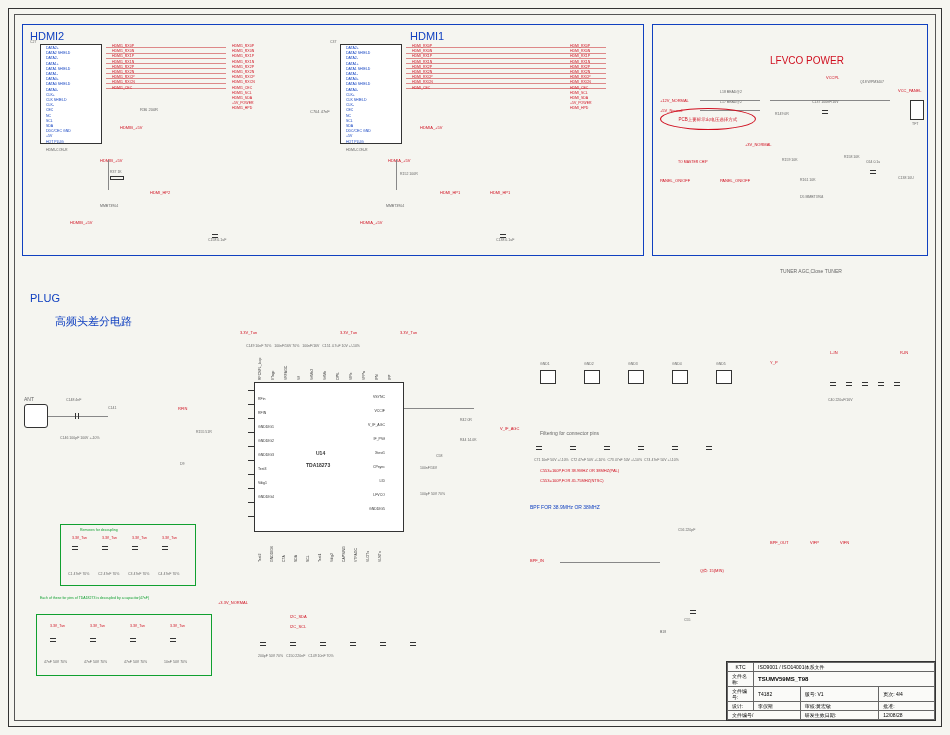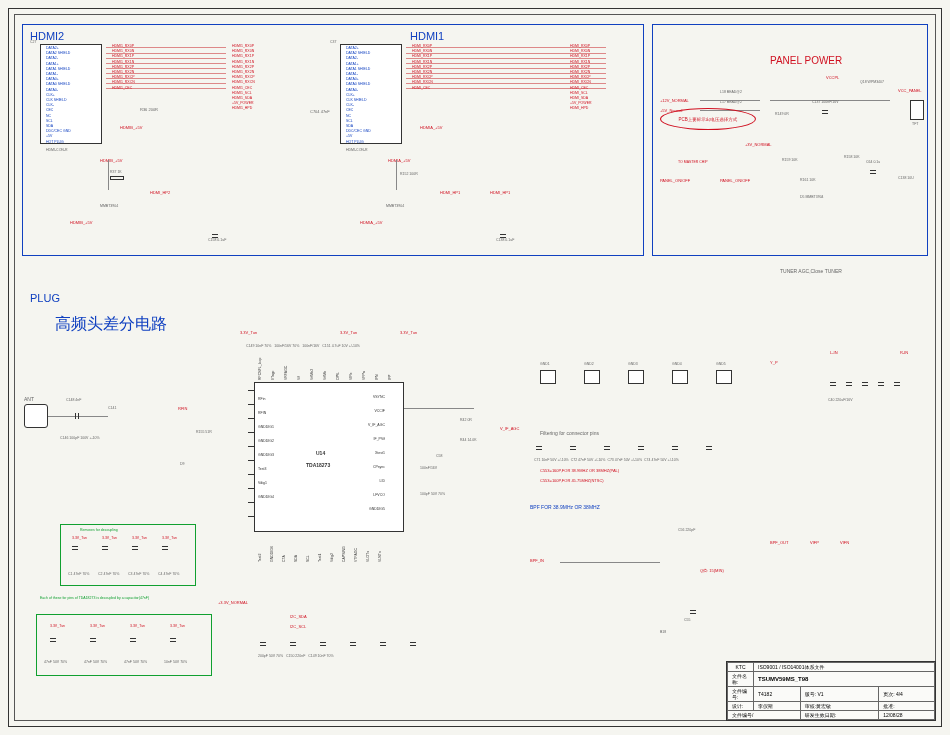--- a/index.html
+++ b/index.html
@@ -306,21 +306,21 @@
 <div class="vline" style="top:160px; left:396px; height:30px;"></div>
 <div class="gray-text tiny" style="top:172px; left:400px;">R152 100R</div>
 <div class="red-text" style="top:190px; left:440px;">HDMI_HP1</div>
 <div class="red-text" style="top:190px; left:490px;">HDMI_HP1</div>
 <div class="gray-text tiny" style="top:204px; left:386px;">MMBT3904</div>
 <div class="red-text" style="top:220px; left:360px;">HDMIA_+5V</div>
 <div class="cap-sym" style="top:232px; left:500px;"></div>
 <div class="gray-text tiny" style="top:238px; left:496px;">C138 0.1uF</div>
 
 <div class="block" style="top:24px; left:652px; width:276px; height:232px;"></div>
-<div class="section-title" style="top:55px; left:770px; font-size:10px; color:#d01020;">PANEL POWER</div>
+<div class="section-title" style="top:55px; left:770px; font-size:10px; color:#d01020;">LFVCO POWER</div>
 
 <div class="red-text" style="top:98px; left:660px;">+12V_NORMAL</div>
 <div class="red-text" style="top:108px; left:660px;">+5V_Normal</div>
 <div class="gray-text tiny" style="top:90px; left:720px;">L18 BEAD@2</div>
 <div class="gray-text tiny" style="top:100px; left:720px;">L17 BEAD@2</div>
 <div class="hline" style="top:100px; left:700px; width:60px;"></div>
 <div class="hline" style="top:110px; left:700px; width:60px;"></div>
 
 <div class="oval-note" style="top:108px; left:660px; width:96px; height:22px;">
   <span>PCB上要标示出电压选择方式</span>
@@ -344,21 +344,21 @@
 <div class="gray-text tiny" style="top:178px; left:800px;">R161 10K</div>
 <div class="gray-text tiny" style="top:155px; left:844px;">R158 10K</div>
 <div class="gray-text tiny" style="top:195px; left:800px;">D5 MMBT3904</div>
 <div class="cap-sym" style="top:168px; left:870px;"></div>
 <div class="gray-text tiny" style="top:160px; left:866px;">C64 0.1u</div>
 <div class="gray-text tiny" style="top:176px; left:898px;">C138 10U</div>
 
 <div class="gray-text" style="top:268px; left:780px; font-size:5px;">TUNER AGC,Close TUNER</div>
 
 <div class="section-title" style="top:292px; left:30px; font-size:11px;">PLUG</div>
-<div class="section-title" style="top:314px; left:55px; font-size:16px;">高频头差分电路</div>
+<div class="section-title" style="top:314px; left:55px; font-size:11px;">高频头差分电路</div>
 
 <div class="gray-text" style="top:396px; left:24px; font-size:5px;">ANT</div>
 <div class="chip" style="top:404px; left:24px; width:24px; height:24px; border-radius:3px;"></div>
 <div class="hline" style="top:416px; left:48px; width:60px;"></div>
 <div class="gray-text tiny" style="top:398px; left:66px;">C148 4nF</div>
 <div class="cap-sym" style="top:412px; left:74px; transform:rotate(90deg);"></div>
 <div class="gray-text tiny" style="top:406px; left:108px;">C141</div>
 <div class="gray-text tiny" style="top:436px; left:60px;">C146 100pF 100V +-10%</div>
 <div class="red-text" style="top:406px; left:178px;">RFIN</div>
 <div class="gray-text tiny" style="top:430px; left:196px;">R155 51R</div>

